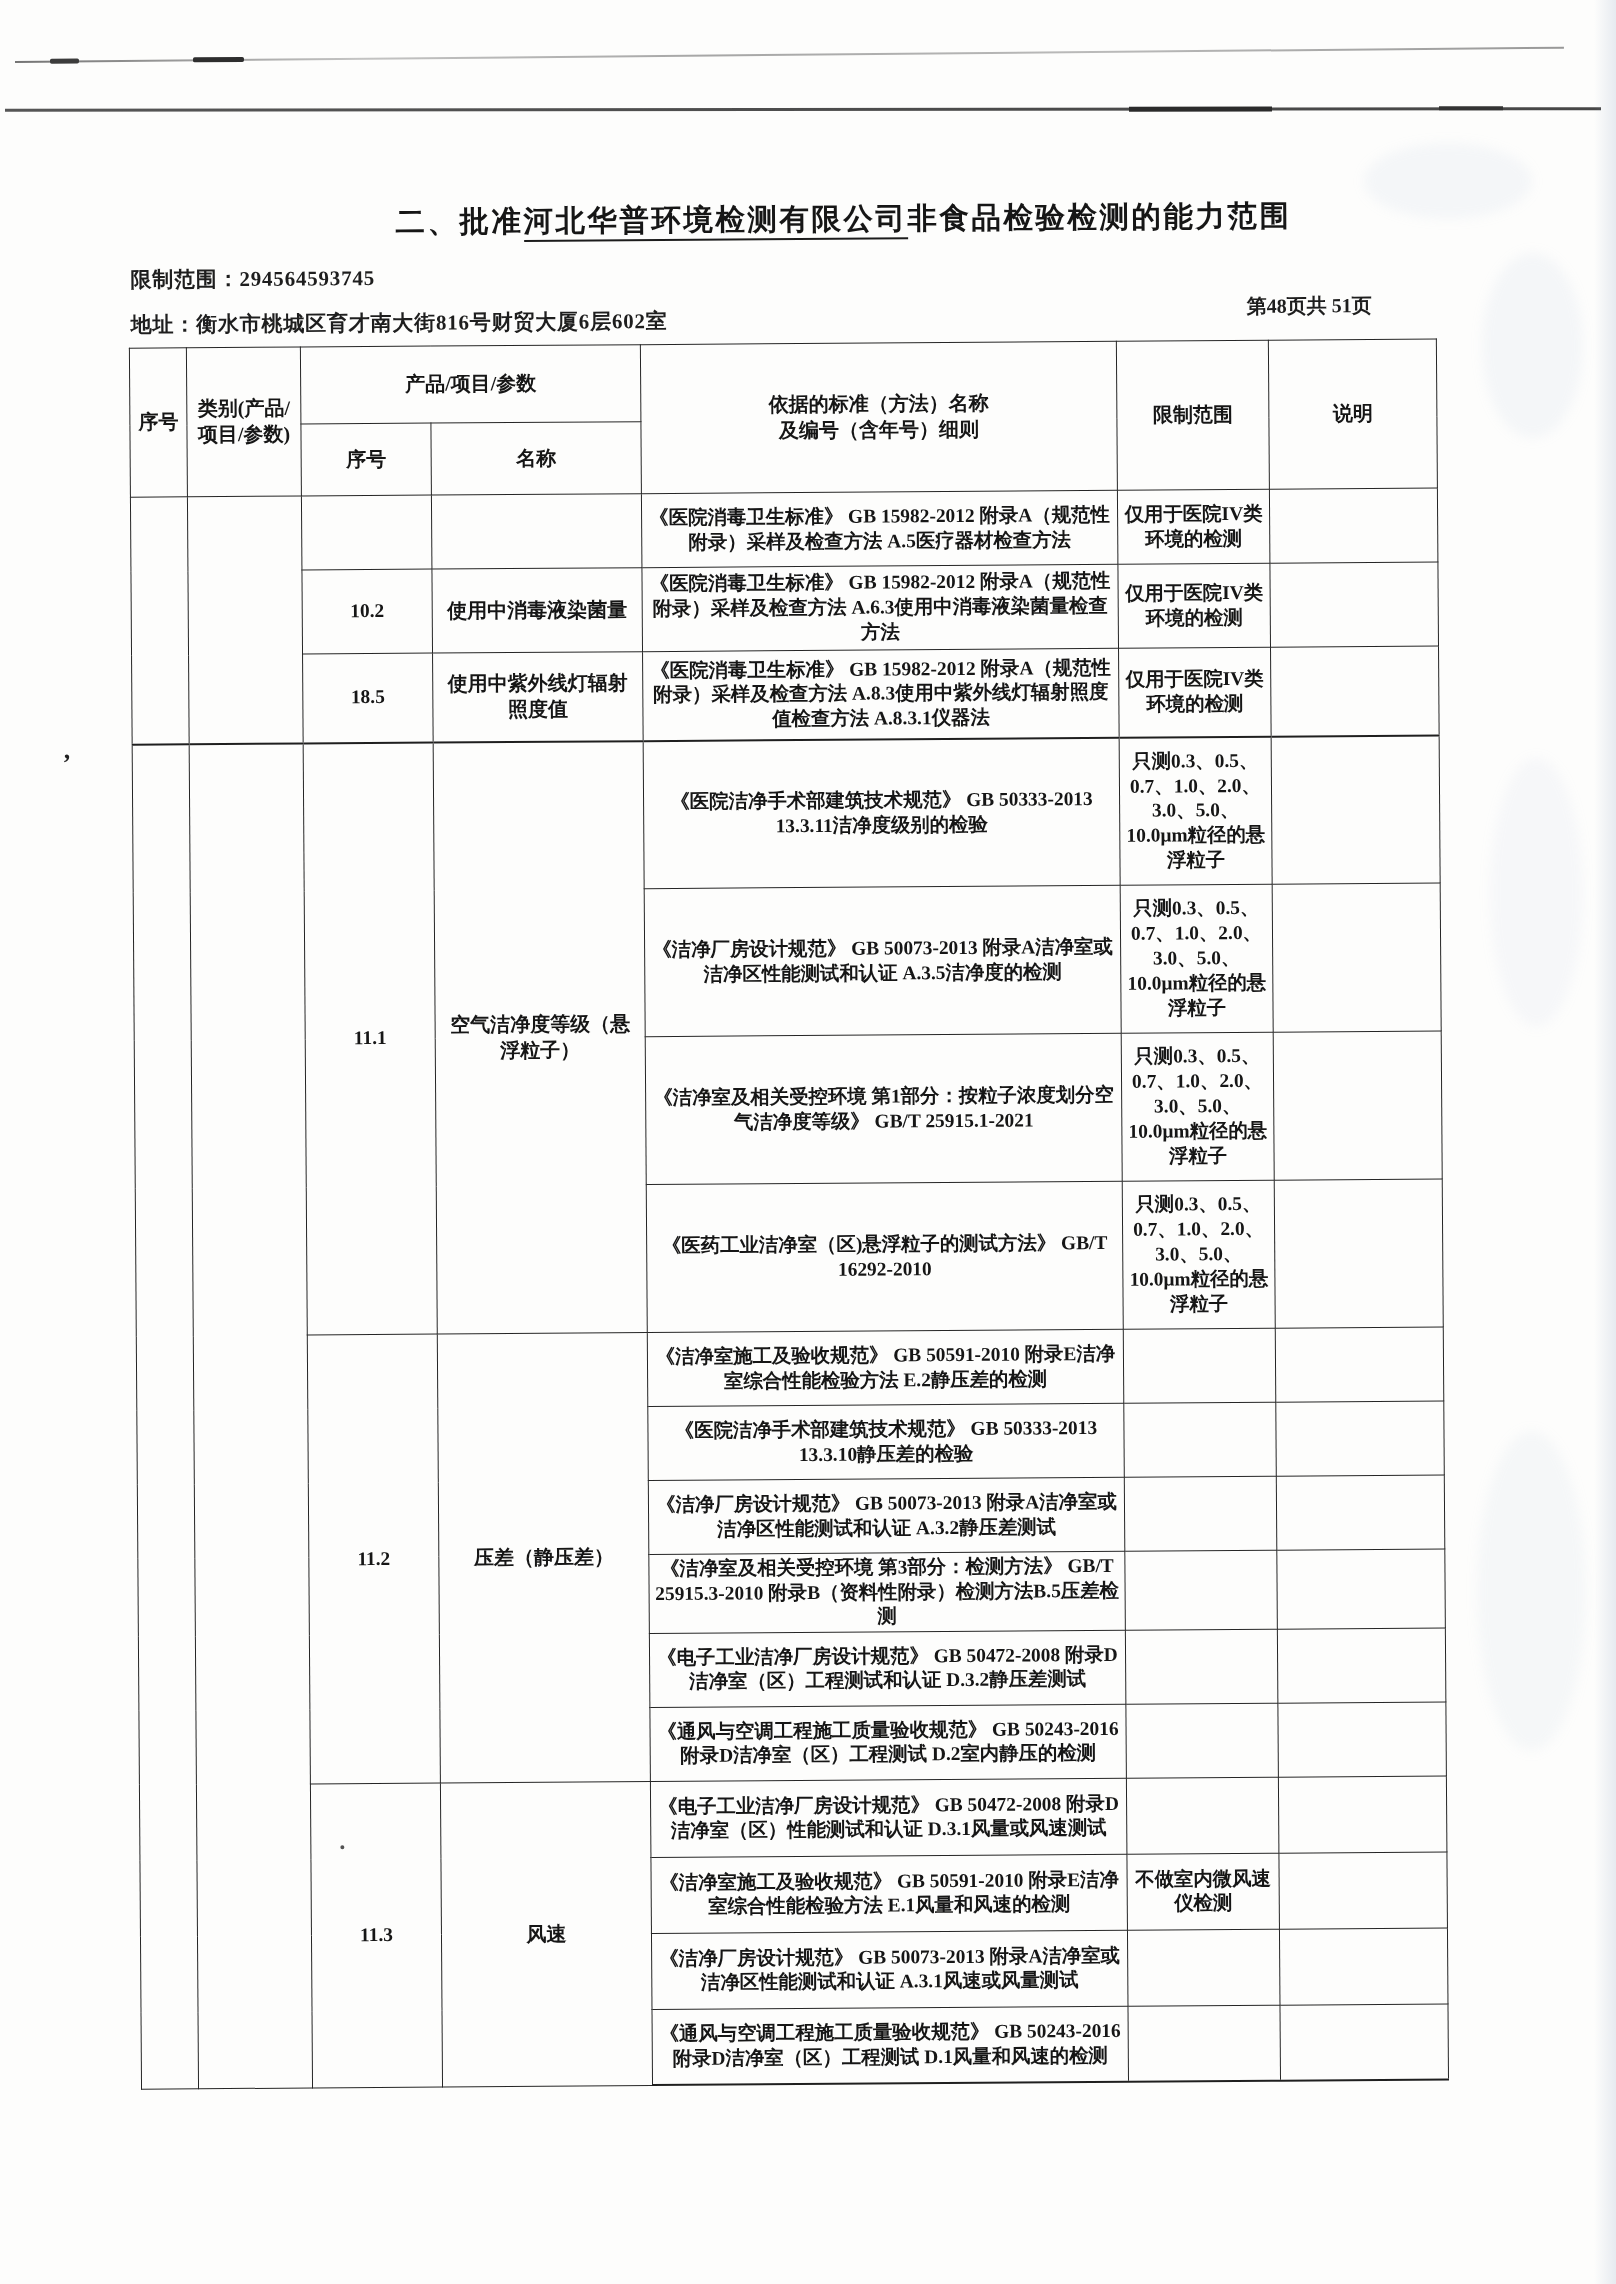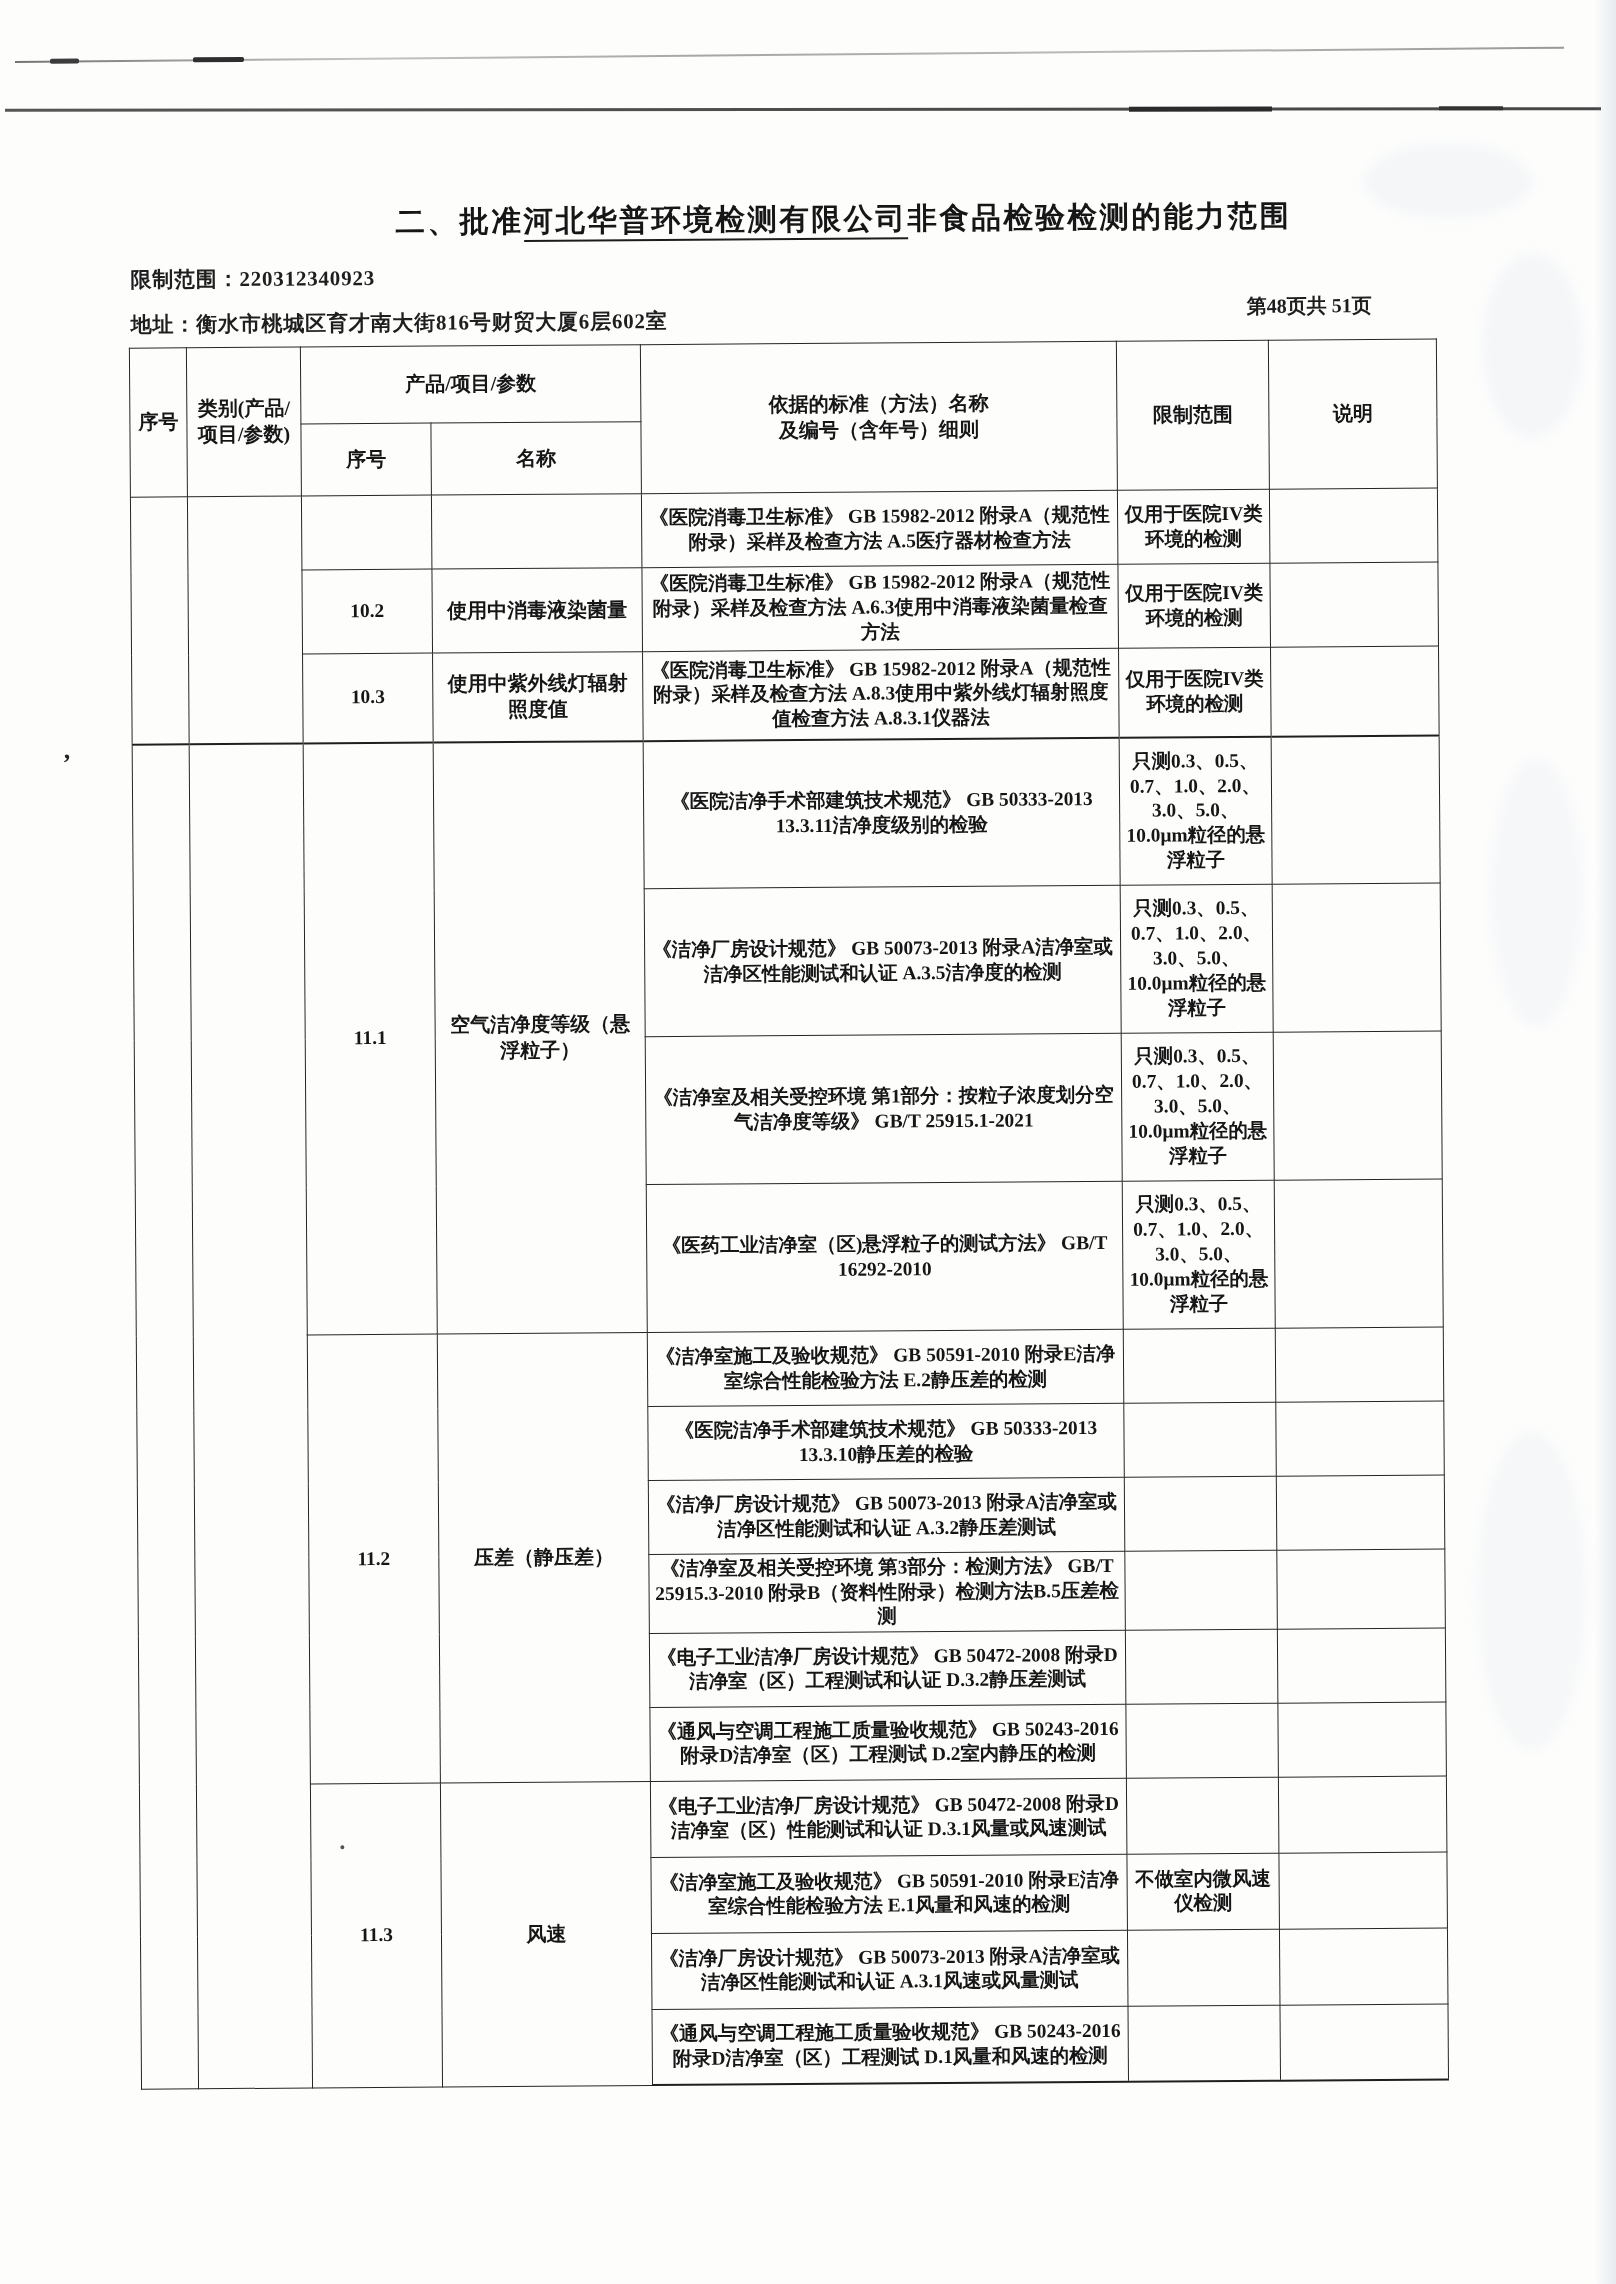--- a/index.html
+++ b/index.html
@@ -80,21 +80,21 @@
   <div class="edge-noise"></div>
   <div class="smudge s1"></div>
   <div class="smudge s2"></div>
   <div class="smudge s3"></div>
   <div class="smudge s4"></div>
 
   <div class="scan-content">
 
     <div class="doc-title"><span>二、批准</span><span class="company">河北华普环境检测有限公司</span><span>非食品检验检测的能力范围</span></div>
 
-    <div class="meta-line cert-line"><span>限制范围：</span><span>220312340923</span></div>
+    <div class="meta-line cert-line"><span>限制范围：</span><span>294564593745</span></div>
 
     <div class="meta-line addr-line"><span>地址：</span><span>衡水市桃城区育才南大街816号财贸大厦6层602室</span></div>
 
     <div class="page-indicator">第48页共  51页</div>
 
     <table class="cap">
       <colgroup>
         <col style="width:57px">
           <col style="width:114px">
           <col style="width:130px">
@@ -129,21 +129,21 @@
             <td class="note-cell"></td>
           </tr>
           <tr style="height: 84px;">
             <td>10.2</td>
             <td class="product-name-cell">使用中消毒液染菌量</td>
             <td class="standard-cell">《医院消毒卫生标准》  GB 15982-2012 附录A（规范性附录）采样及检查方法 A.6.3使用中消毒液染菌量检查方法</td>
             <td class="limit-cell">仅用于医院IV类环境的检测</td>
             <td class="note-cell"></td>
           </tr>
           <tr style="height: 89px;">
-            <td>10.3</td>
+            <td>18.5</td>
             <td class="product-name-cell">使用中紫外线灯辐射照度值</td>
             <td class="standard-cell">《医院消毒卫生标准》  GB 15982-2012 附录A（规范性附录）采样及检查方法 A.8.3使用中紫外线灯辐射照度值检查方法 A.8.3.1仪器法</td>
             <td class="limit-cell">仅用于医院IV类环境的检测</td>
             <td class="note-cell"></td>
           </tr>
           <tr class="section-top" style="height: 148px;">
             <td rowspan="14"></td>
             <td rowspan="14"></td>
             <td rowspan="4">11.1</td>
             <td class="product-name-cell" rowspan="4">空气洁净度等级（悬浮粒子）</td>

